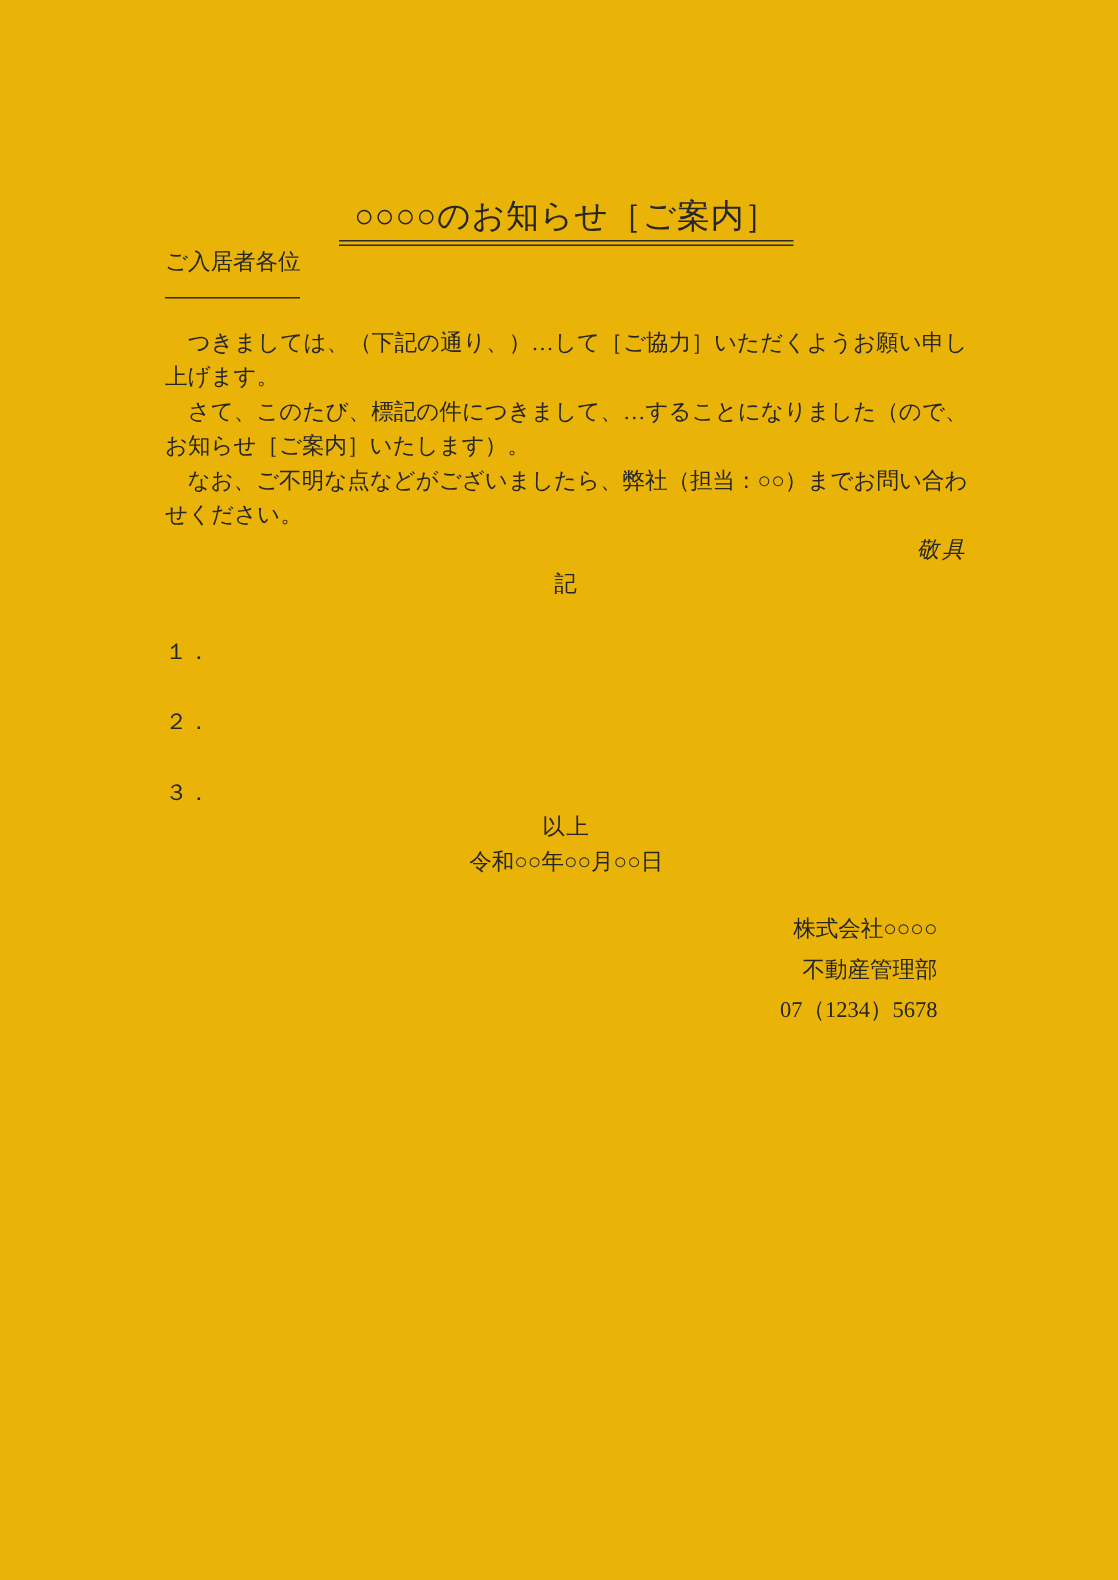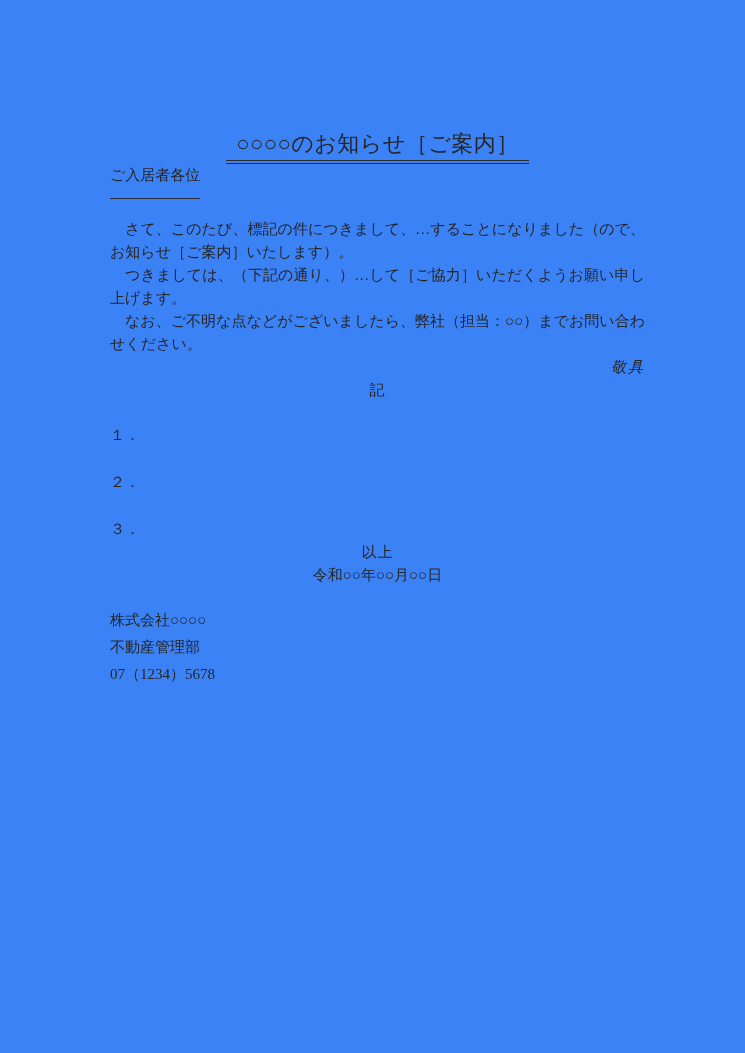--- a/index.html
+++ b/index.html
@@ -5,21 +5,21 @@
   html, body {
     margin: 0;
     padding: 0;
     background: #888;
   }
   .page {
     position: relative;
     width: 745px;
     height: 1053px;
     margin: 0 auto;
-    background: #3b82f6;
+    background: #eab308;
     color: #262626;
     font-family: "Liberation Serif", "DejaVu Serif", serif;
     font-size: 15px;
     line-height: 23px;
     box-sizing: border-box;
     padding: 0 100px 0 110px;
     overflow: hidden;
   }
   .page p { margin: 0; padding: 0; }
 
@@ -80,42 +80,42 @@
   }
 
   .date-line {
     margin-top: 20px;
     padding-left: 25px;
     text-align: center;
   }
 
   .signature {
     margin-top: 20px;
-    text-align: left;
+    text-align: right;
     padding-right: 20px;
     line-height: 27px;
   }
 </style>
 </head>
 <body>
 
 <div class="page">
 
   <div class="title-row">
     <h1 class="doc-title">○○○○のお知らせ［ご案内］</h1>
   </div>
 
   <p class="recipient-row">
     <span class="recipient">ご入居者各位</span>
   </p>
 
 
   <div class="body-block">
+    <p>　つきましては、（下記の通り、）…して［ご協力］いただくようお願い申し上げます。</p>
     <p>　さて、このたび、標記の件につきまして、…することになりました（ので、お知らせ［ご案内］いたします）。</p>
-    <p>　つきましては、（下記の通り、）…して［ご協力］いただくようお願い申し上げます。</p>
     <p>　なお、ご不明な点などがございましたら、弊社（担当：○○）までお問い合わせください。</p>
   </div>
 
   <p class="closing">敬具</p>
 
   <p class="record-marker">記</p>
 
   <ol class="notes-list">
     <li>１．</li>
     <li>２．</li>

